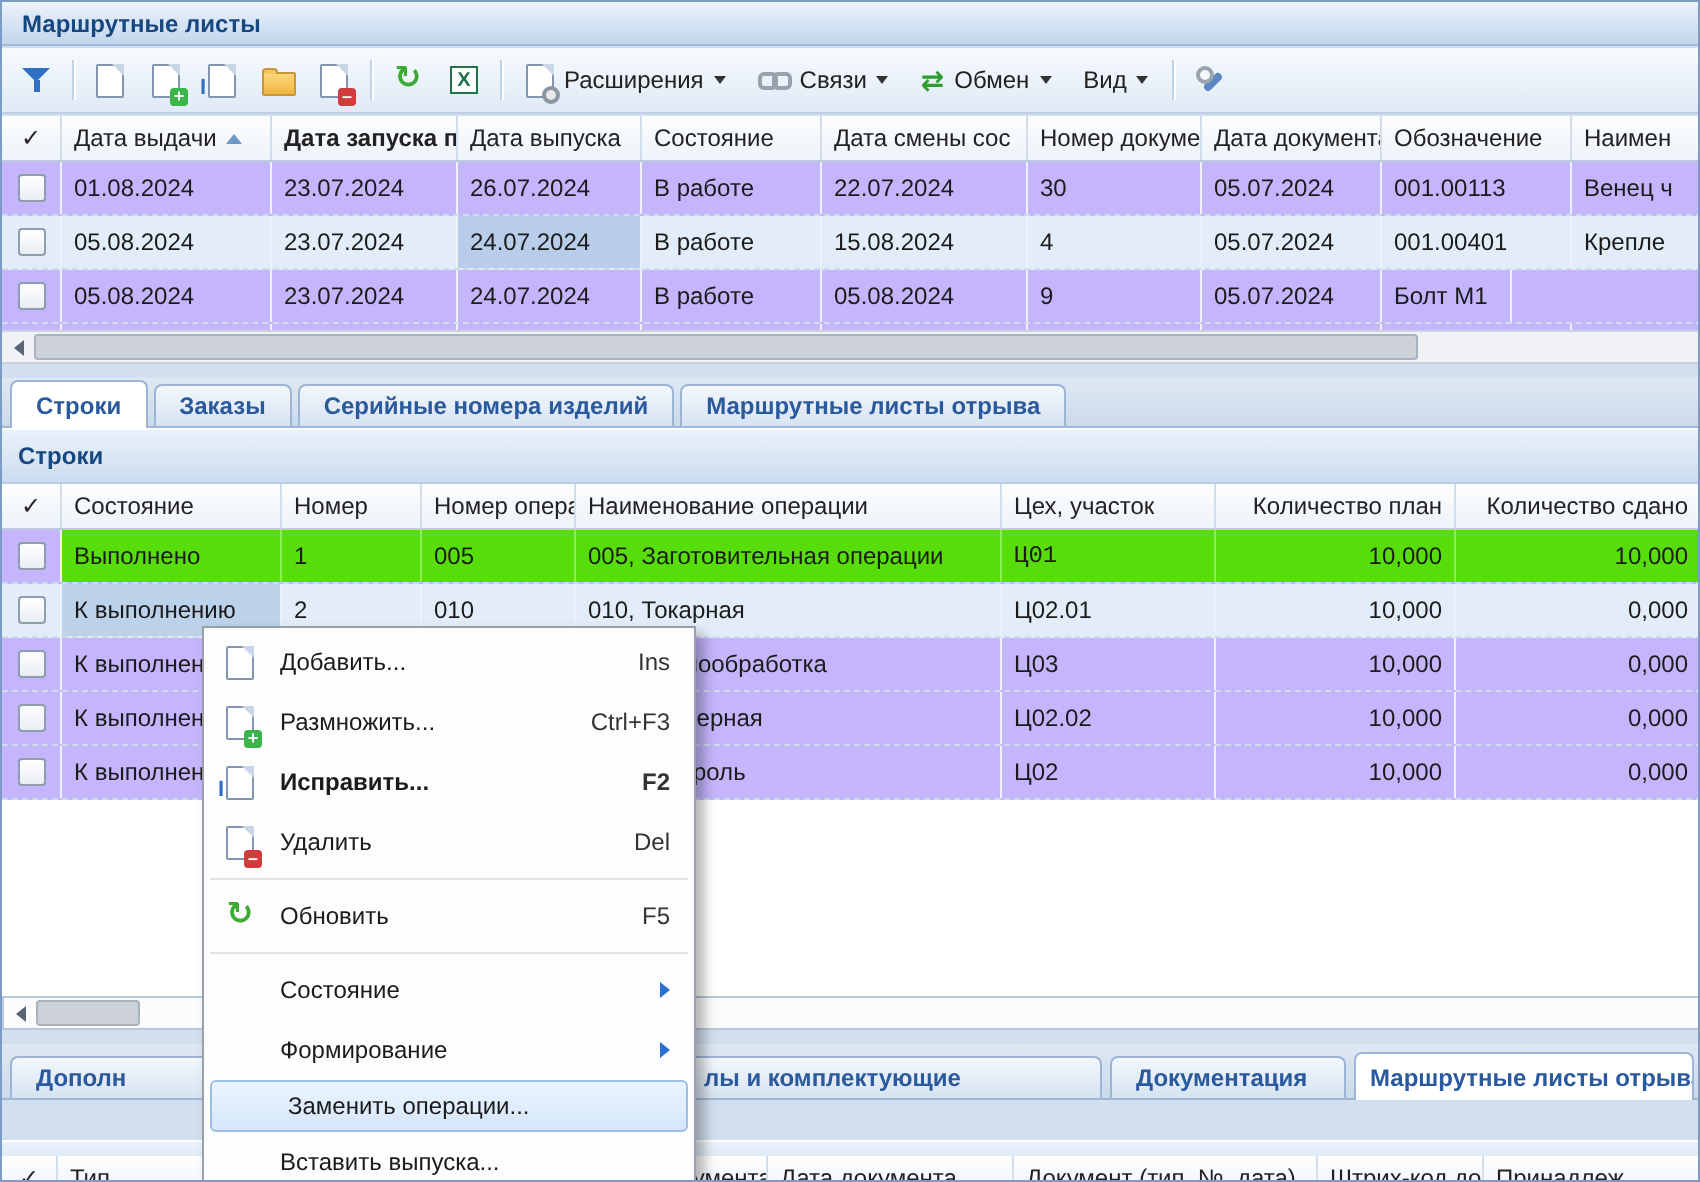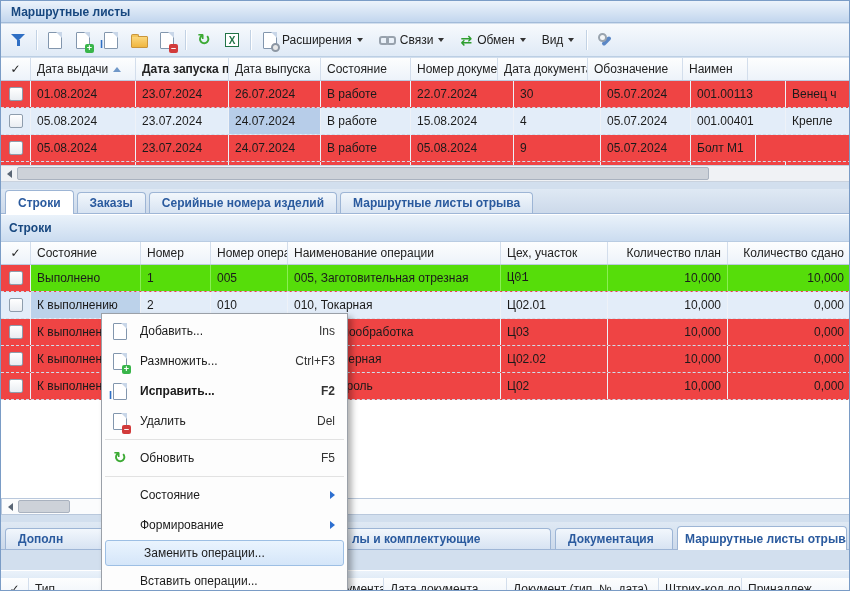--- a/index.html
+++ b/index.html
@@ -48,21 +48,21 @@
   .chainico::before{left:0;} .chainico::after{left:7px;}
   .exchico{color:#2f9e2f;font-weight:bold;font-size:14px;line-height:14px;}
   .wrenchico{position:relative;width:16px;height:16px;}
   .wrenchico::before{content:'';position:absolute;left:4px;top:7px;width:11px;height:4px;background:#5b87c5;border-radius:2px;transform:rotate(-45deg);}
   .wrenchico::after{content:'';position:absolute;left:1px;top:1px;width:5px;height:5px;border:2px solid #9aa4ae;border-radius:50%;background:#f4f6f8;}
 
   
   .grid-h{display:flex;height:22px;background:linear-gradient(#fdfefe,#edf3fa);border-bottom:1px solid #bccbdf;}
   .grid-h .c{display:flex;align-items:center;border-right:1px solid #d3deec;padding:0 6px;box-sizing:border-box;
      white-space:nowrap;overflow:hidden;color:#222;}
-  .grid-r{display:flex;height:26px;background:#ef4444;border-bottom:1px dashed #cfdcea;}
+  .grid-r{display:flex;height:26px;background:#c4b5fd;border-bottom:1px dashed #cfdcea;}
   .grid-r .c{display:flex;align-items:center;border-right:1px solid #eef2f8;padding:0 6px;box-sizing:border-box;
      white-space:nowrap;overflow:hidden;}
   .grid-r.sel{background:#e3edf9;}
   .grid-r .cell-focus{background:#b7cde9;}
   .grid-r.st-done .c:not(.cbcell){background:#56dd0a;border-right-color:#8aee55;}
   .grid-r.sel .cell-focus2{background:#bcd2ea;}
   .c.num{justify-content:flex-end;}
   .cbcell{justify-content:center;}
   .cb{width:12px;height:12px;border:1px solid #8e9dad;border-radius:2px;background:linear-gradient(#ffffff,#e9edf2);}
   .sort-up{width:0;height:0;border-left:4px solid transparent;border-right:4px solid transparent;
@@ -181,20 +181,23 @@
         </div>
         <div class="c" style="width: 93px; font-weight: bold;">
           <span>Дата запуска п</span>
         </div>
         <div class="c" style="width: 92px;">
           <span>Дата выпуска</span>
         </div>
         <div class="c" style="width: 90px;">
           <span>Состояние</span>
         </div>
+        <div class="c" style="width: 103px;">
+          <span>Дата смены сос</span>
+        </div>
         <div class="c" style="width: 87px;">
           <span>Номер докуме</span>
         </div>
         <div class="c" style="width: 90px;">
           <span>Дата документа</span>
         </div>
         <div class="c" style="width: 95px;">
           <span>Обозначение</span>
         </div>
         <div class="c" style="width: 65px;">
@@ -307,21 +310,21 @@
           <span>Количество сдано</span>
         </div>
       </div>
       <div class="grid-r st-done">
         <div class="c cbcell" style="width: 30px;">
           <div class="cb"></div>
         </div>
         <div class="c" style="width: 110px;">Выполнено</div>
         <div class="c" style="width: 70px;">1</div>
         <div class="c" style="width: 77px;">005</div>
-        <div class="c" style="width: 213px;">005, Заготовительная отрезная</div>
+        <div class="c" style="width: 213px;">005, Заготовительная операции</div>
         <div class="c" style="width: 107px; font-family: Liberation Mono, monospace;">Ц01</div>
         <div class="c num" style="width: 120px;">10,000</div>
         <div class="c num" style="width: 123px;">10,000</div>
       </div>
       <div class="grid-r sel">
         <div class="c cbcell" style="width: 30px;">
           <div class="cb"></div>
         </div>
         <div class="c cell-focus2" style="width: 110px;">К выполнению</div>
         <div class="c" style="width: 70px;">2</div>
@@ -466,17 +469,17 @@
         <div class="ic"></div>
         <span class="lbl">Формирование</span>
         <div class="subarr"></div>
       </div>
       <div class="mi hov">
         <div class="ic"></div>
         <span class="lbl">Заменить операции...</span>
       </div>
       <div class="mi">
         <div class="ic"></div>
-        <span class="lbl">Вставить операции...</span>
+        <span class="lbl">Вставить выпуска...</span>
       </div>
     </div>
 
 </div>
 
 </body></html>

